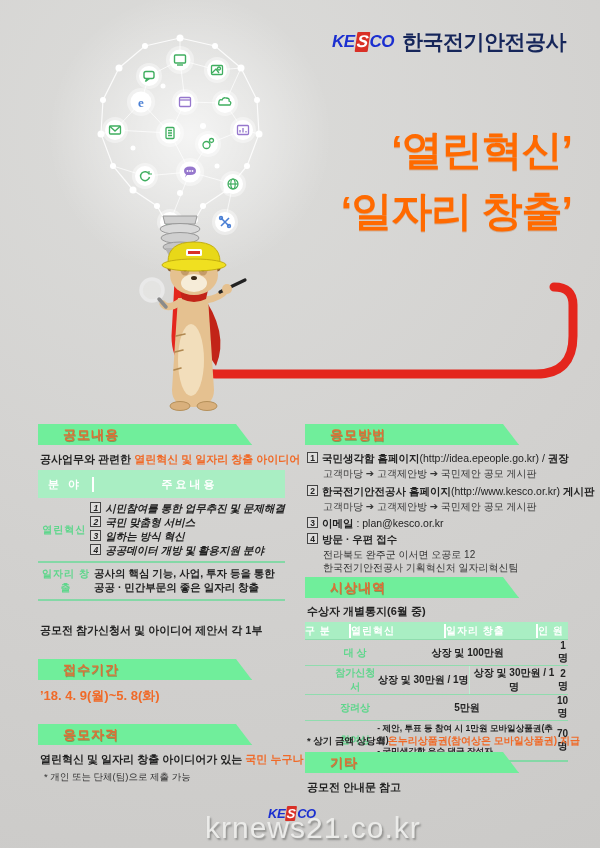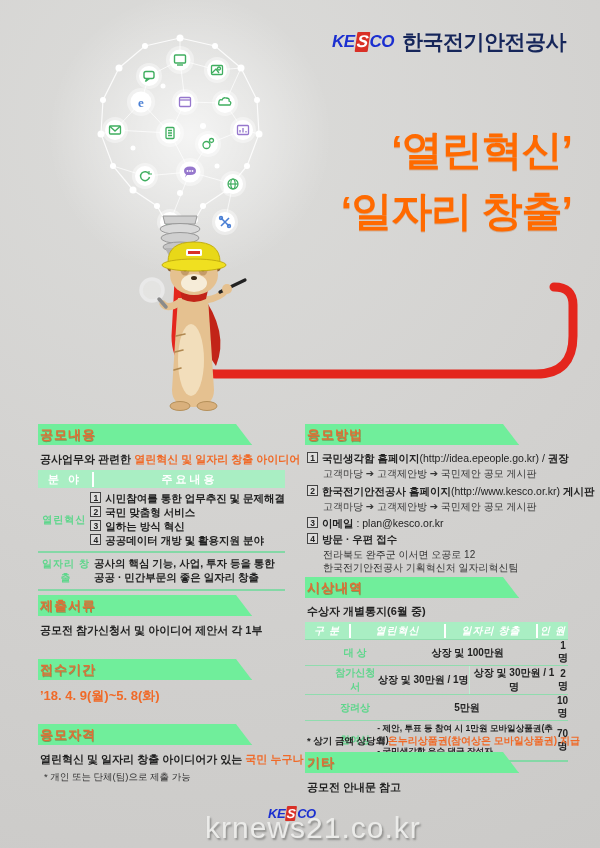--- a/index.html
+++ b/index.html
@@ -26,58 +26,58 @@
   
   .title { position:absolute; right:28px; top:130px; text-align:right; line-height:1; }
   .t1,.t2 { font-size:41px; font-weight:bold; color:#ff6a00; letter-spacing:-1px; margin-bottom:20px;
             text-shadow:0 1px 0 rgba(180,70,0,.25);text-align:right; }
   .t3 { font-size:46px; font-weight:bold; color:#e4261d; letter-spacing:-1px;
         text-shadow:0 1px 0 rgba(150,20,10,.25); }
 
   
   .sec-h { position:absolute; height:21px; background:#70ee9b;
            clip-path:polygon(0 0, calc(100% - 16px) 0, 100% 100%, 0 100%);
-           display:flex; align-items:center; padding-left:2px;
+           display:flex; align-items:center; padding-left:25px;
            box-shadow:0 1px 1px rgba(0,0,0,.15); }
   .sec-h span { font-size:13px; font-weight:bold; color:#e06f35; letter-spacing:1px;
                 text-shadow:.5px .5px 0 rgba(130,60,15,.45); }
 
   .txt { position:absolute; font-size:11px; color:#222; }
   .b { font-weight:bold; }
   .orange { color:#f06a28; font-weight:bold; }
   .small-note { font-size:9.5px; color:#333; }
 
   
   .nb { display:inline-block; width:11px; height:11px; border:1px solid #444; color:#222;
         font-size:8.5px; line-height:11px; text-align:center; margin-right:4px; vertical-align:1px;
         background:rgba(255,255,255,.25); font-weight:bold; }
 
   
   .ctable { position:absolute; left:38px; top:470px; width:247px; font-size:10.5px;
             border-bottom:2px solid #84d8a6; }
-  .ct-head { display:flex; background:#a9eec3; height:18px; align-items:center; }
+  .ct-head { display:flex; background:#a9eec3; height:28px; align-items:center; }
   .ct-head > div { color:#fff; font-weight:bold; text-align:center; letter-spacing:3px; font-size:11px; }
   .ct-c1 { width:56px; border-right:2px solid #fff; }
   .ct-c2 { flex:1; }
   .ct-row { display:flex; padding:4px 0; }
   .ct-row.top-line { border-top:2px solid #84d8a6; }
   .ct-label { width:56px; display:flex; align-items:center; justify-content:center;
               color:#5fd68c; font-weight:bold; font-size:10px; letter-spacing:1px; text-align:center; }
   .ct-content { flex:1; color:#222; font-weight:bold; line-height:1.32; }
-  .ct-item { white-space:nowrap; }
+  .ct-item { white-space:nowrap;font-style:italic; }
 
   
   .ap-item { position:absolute; font-size:10.5px; color:#222; white-space:nowrap; }
   .ap-sub  { position:absolute; font-size:10px; color:#333; padding-left:16px; white-space:nowrap; }
 
   
   .atable { position:absolute; left:305px; top:622px; width:263px; font-size:10px;
             border-bottom:2px solid #84d8a6; }
   .at-head { display:flex; background:#a9eec3; height:17px; align-items:center; }
-  .at-head > div { color:#fff; font-weight:bold; text-align:center; font-size:10px; letter-spacing:1px;font-style:italic; }
+  .at-head > div { color:#fff; font-weight:bold; font-size:10px; letter-spacing:1px; }
   .at-head .hc1 { width:46px; border-right:2px solid #fff; }
   .at-head .hc2 { width:95px; border-right:2px solid #fff; }
   .at-head .hc3 { width:92px; border-right:2px solid #fff; }
   .at-head .hc4 { flex:1; }
   .at-row { display:flex; align-items:center; border-top:1px solid #90dcae; min-height:16px; }
   .at-row:first-of-type { border-top:none; }
   .at-l { width:46px; text-align:center; color:#5fd68c; font-weight:bold; font-size:10px;margin-left:28px; }
   .at-v { text-align:center; color:#222; font-weight:bold; }
   .at-c2 { width:95px; }
   .at-c3 { width:92px; border-left:1px solid #c4ecd4; }
@@ -336,23 +336,20 @@
     </div>
     <div class="ct-row top-line">
       <div class="ct-label">일자리 창출</div>
       <div class="ct-content">
         <div>공사의 핵심 기능, 사업, 투자 등을 통한</div>
         <div>공공 · 민간부문의 좋은 일자리 창출</div>
       </div>
     </div>
   </div>
 
-  <div class="sec-h" style="left:38px;top:595px;width:214px">
-      <span>제출서류</span>
-    </div>
   <div class="txt b" style="left:40px;top:623px">공모전 참가신청서 및 아이디어 제안서 각 1부</div>
 
   <div class="sec-h" style="left:38px;top:659px;width:214px">
       <span>접수기간</span>
     </div>
   <div class="txt orange" style="left:40px;top:687px;font-size:13px">’18. 4. 9(월)~5. 8(화)</div>
 
   <div class="sec-h" style="left:38px;top:724px;width:214px">
       <span>응모자격</span>
     </div>

